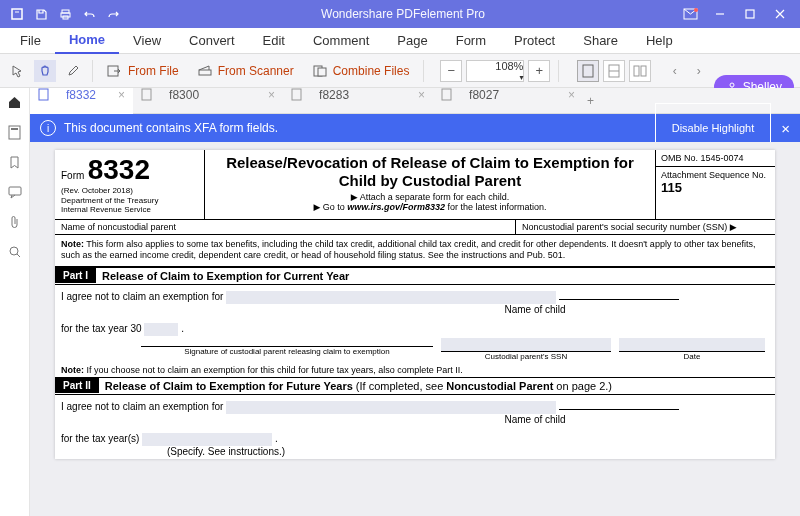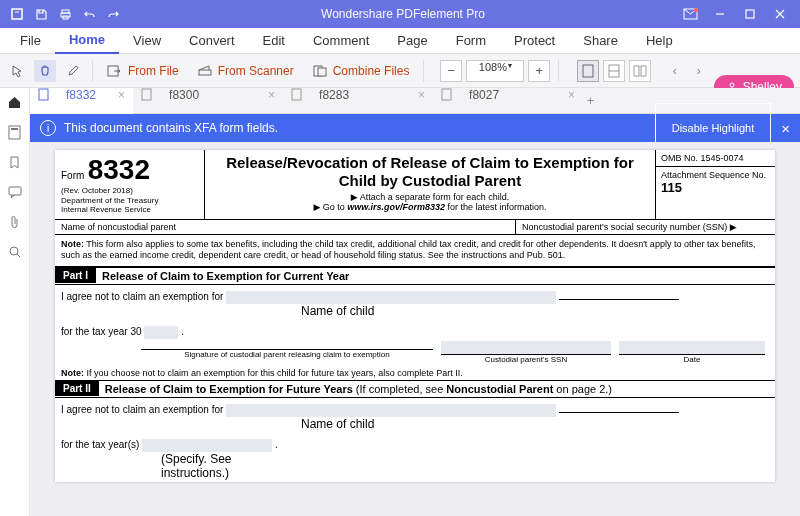--- a/index.html
+++ b/index.html
@@ -12,27 +12,27 @@
 .tb-winbtn{width:28px;height:22px;display:flex;align-items:center;justify-content:center;}
 .menubar{height:26px;display:flex;align-items:center;padding:0 6px;border-bottom:1px solid #ddd;}
 .menu-item{padding:0 14px;font-size:13px;height:26px;display:flex;align-items:center;color:#333;}
 .menu-item.active{color:#4656e3;border-bottom:2px solid #4656e3;font-weight:600;}
 .toolbar{height:34px;background:#f5f5f7;display:flex;align-items:center;padding:0 6px;gap:6px;border-bottom:1px solid #e0e0e0;}
 .tb-sep{width:1px;height:22px;background:#ddd;margin:0 2px;}
 .tb-btn{height:26px;display:flex;align-items:center;gap:5px;padding:0 6px;font-size:12px;color:#c2410c;}
 .tb-iconbtn{width:22px;height:22px;display:flex;align-items:center;justify-content:center;}
 .zoom-group{display:flex;align-items:center;gap:4px;margin-left:8px;}
 .zoom-btn{width:22px;height:22px;border:1px solid #ccc;background:#fff;display:flex;align-items:center;justify-content:center;font-size:13px;color:#555;}
-.zoom-select{width:58px;height:22px;border:1px solid #ccc;background:#fff;display:flex;align-items:flex-start;justify-content:center;font-size:11px;gap:1px;}
+.zoom-select{width:58px;height:22px;border:1px solid #ccc;background:#fff;display:flex;align-items:flex-end;justify-content:center;font-size:11px;gap:1px;flex-direction:column;}
 .page-icons{display:flex;gap:4px;margin-left:10px;}
 .page-icon{width:22px;height:22px;border:1px solid #ccc;background:#fff;display:flex;align-items:center;justify-content:center;}
 .page-icon.active{background:#e8e8f0;border-color:#aaa;}
 .toolbar-right{margin-left:auto;display:flex;align-items:center;gap:6px;}
 .nav-arrow{width:18px;height:22px;display:flex;align-items:center;justify-content:center;color:#888;}
-.user-pill{height:24px;background:#ec4899;color:#fff;border-radius:12px;display:flex;align-items:center;gap:5px;padding:0 12px;font-size:12px;margin-top:32px;}
+.user-pill{height:24px;background:#8b5cf6;color:#fff;border-radius:12px;display:flex;align-items:center;gap:5px;padding:0 12px;font-size:12px;margin-top:32px;}
 .workspace{display:flex;height:calc(516px - 28px - 26px - 34px);}
 .sidebar{width:30px;background:#fff;border-right:1px solid #e5e5e5;display:flex;flex-direction:column;align-items:center;padding-top:6px;gap:14px;}
 .sb-icon{width:16px;height:16px;display:flex;align-items:center;justify-content:center;color:#666;}
 .mainarea{flex:1;display:flex;flex-direction:column;min-width:0;}
 .tabstrip{height:26px;background:#f3f3f5;display:flex;align-items:center;border-bottom:1px solid #ddd;}
 .tab{display:flex;align-items:flex-start;gap:16px;padding:0 8px;height:26px;font-size:12px;color:#555;}
 .tab.active{background:#fff;color:#5a6de0;}
 .tab-icon{width:12px;height:12px;}
 .tab-close{color:#aaa;font-size:12px;margin-left:6px;}
 .tab-add{margin-left:4px;color:#888;}
@@ -59,21 +59,21 @@
 .row-name{display:flex;border-bottom:1.5px solid #000;font-size:9px;}
 .row-name>div:first-child{flex:1;padding:2px 6px;}
 .row-name>div:last-child{width:260px;border-left:1px solid #000;padding:2px 6px;}
 .note{font-size:9px;padding:4px 6px;border-bottom:1.5px solid #000;line-height:1.3;}
 .part{display:flex;align-items:center;border-bottom:1.5px solid #000;border-top:1.5px solid #000;}
 .part-label{background:#000;color:#fff;font-size:10px;font-weight:700;padding:2px 8px;}
 .part-title{font-size:11px;font-weight:700;padding:2px 6px;}
 .line{font-size:10px;padding:6px 6px 2px;}
 .blank{display:inline-block;border-bottom:1px solid #000;}
 .field{display:inline-block;background:#e6e8f0;height:13px;vertical-align:middle;}
-.sublabel{font-size:12px;text-align:left;display:block;}
+.sublabel{font-size:10px;text-align:center;display:block;}
 .sigrow{display:flex;font-size:8px;padding:0 6px 2px;}
 .sigrow>div{text-align:center;}
 svg{display:block;}
 .notetext{font-size:9px;padding:2px 6px;}
 </style>
 </head>
 <body>
 
 <div class="titlebar">
   <div class="tb-icons">

